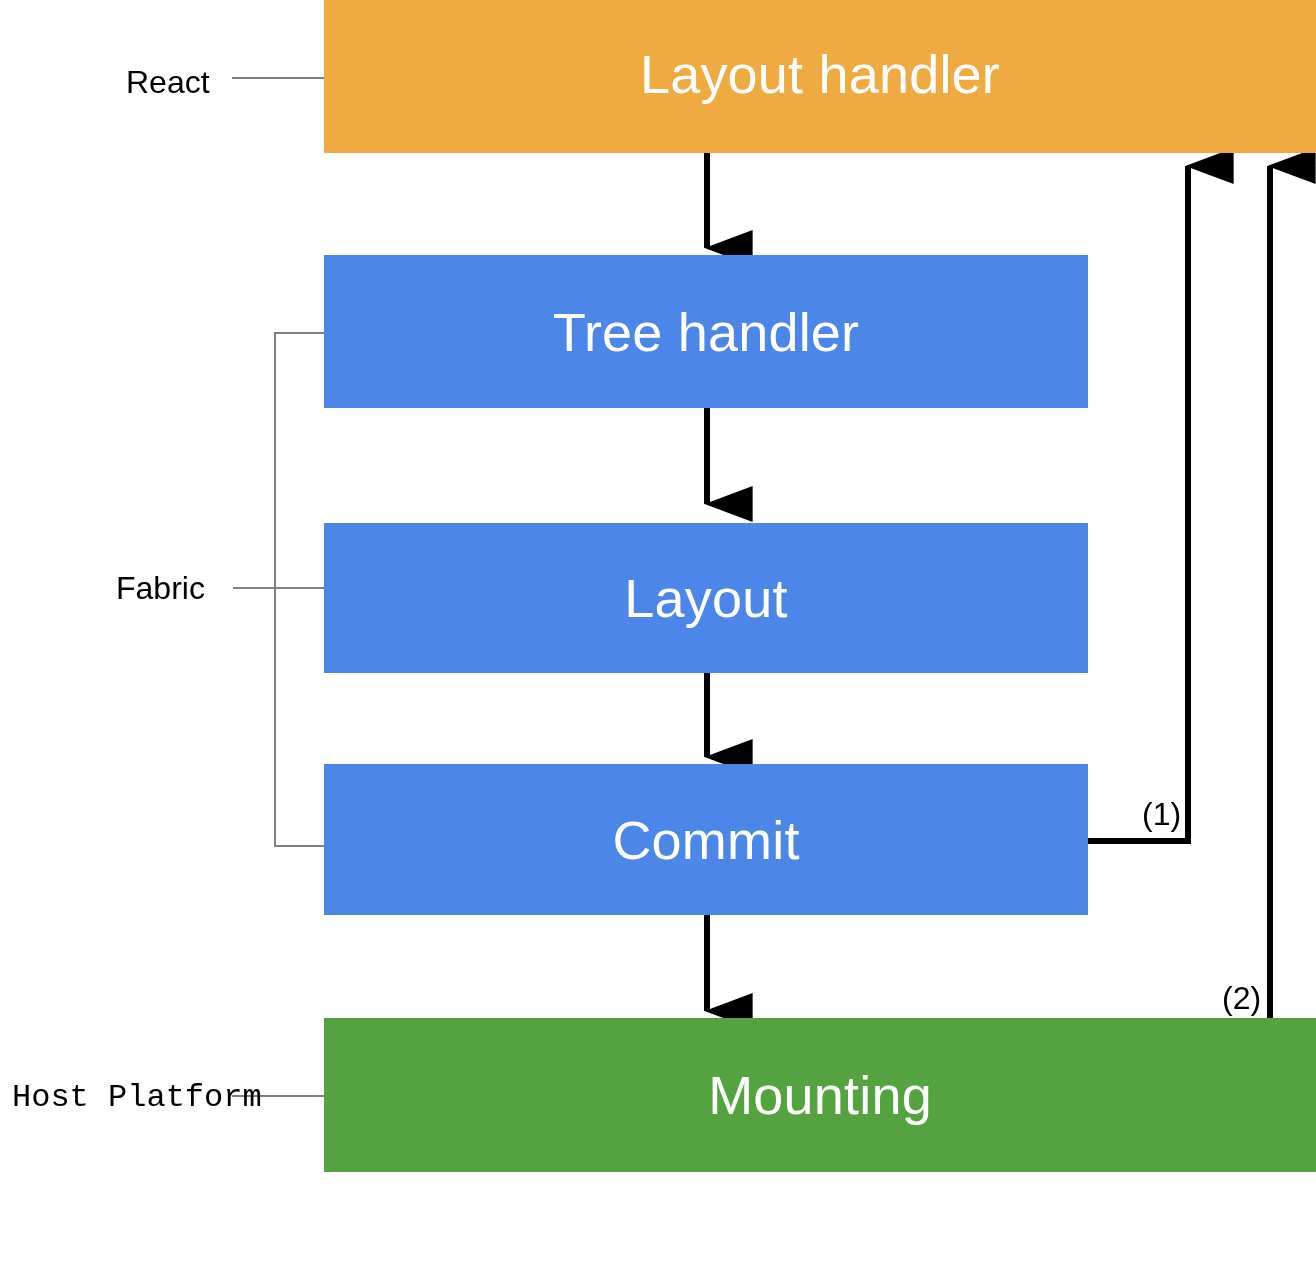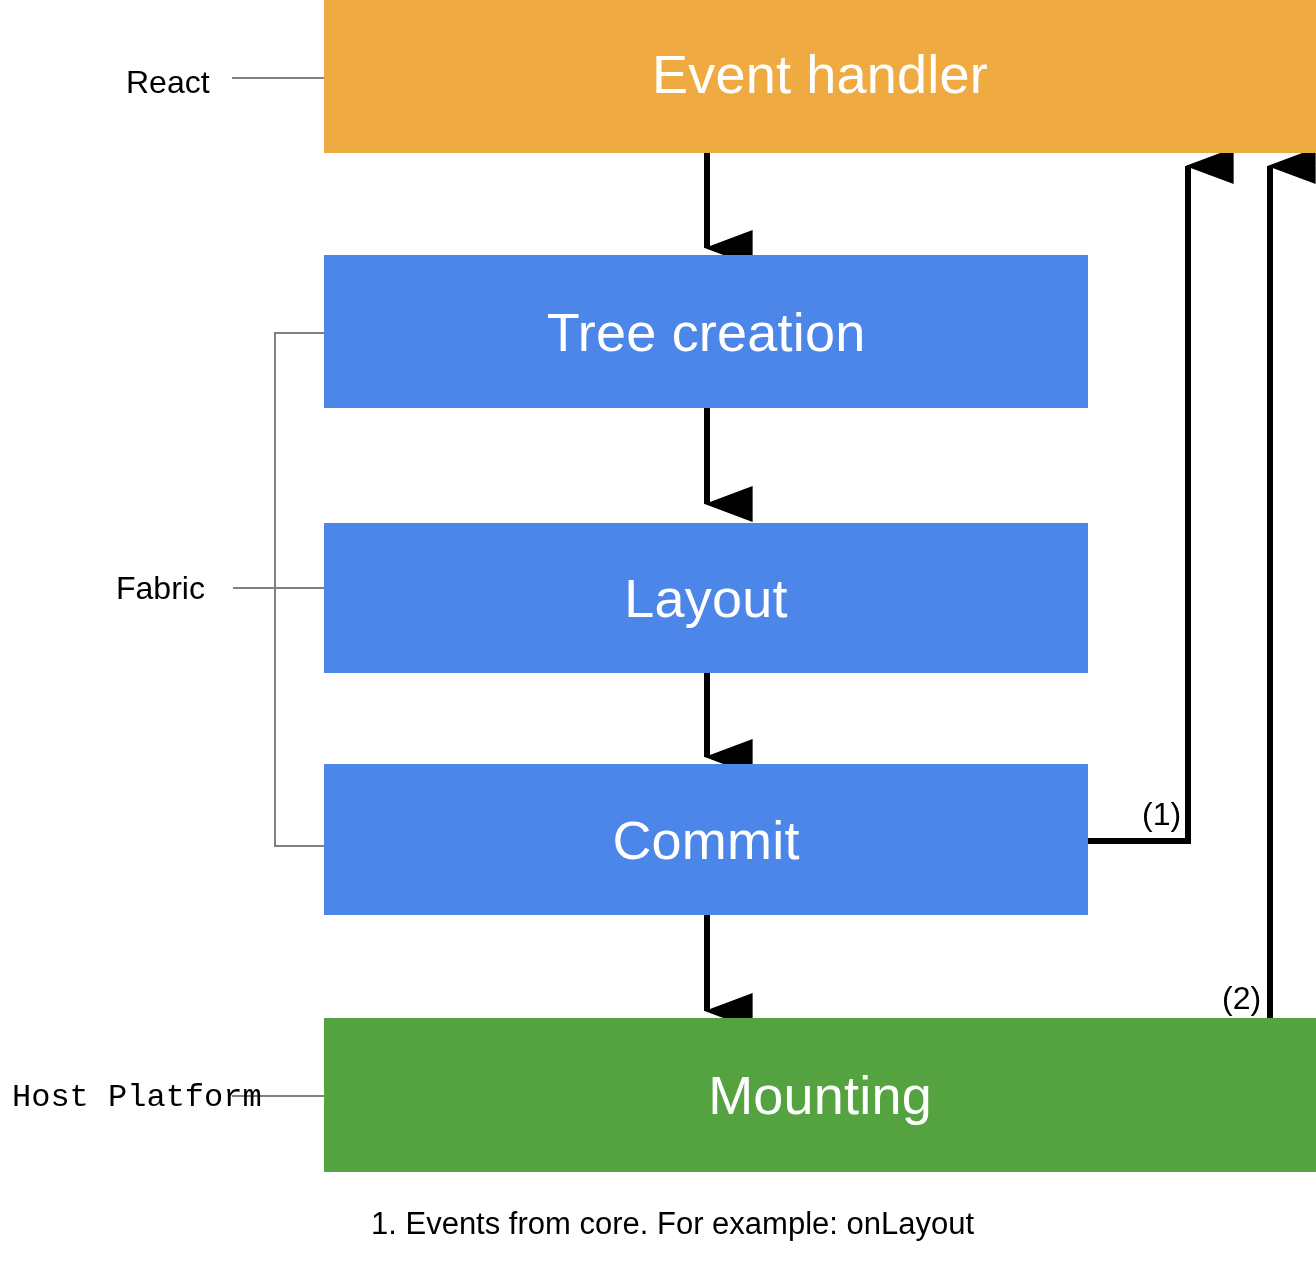--- a/index.html
+++ b/index.html
@@ -131,25 +131,25 @@
     <line x1="707" y1="408" x2="707" y2="504" stroke="#000000" stroke-width="6" marker-end="url(#arrowhead-down)"></line>
     <line x1="707" y1="661" x2="707" y2="757" stroke="#000000" stroke-width="6" marker-end="url(#arrowhead-down)"></line>
     <line x1="707" y1="915" x2="707" y2="1011" stroke="#000000" stroke-width="6" marker-end="url(#arrowhead-down)"></line>
 
     <polyline points="1088,841 1188,841 1188,166" fill="none" stroke="#000000" stroke-width="6" marker-end="url(#arrowhead-up)"></polyline>
 
     <line x1="1270" y1="1018" x2="1270" y2="166" stroke="#000000" stroke-width="6" marker-end="url(#arrowhead-up)"></line>
   </svg>
 
   <div class="node" id="node-event-handler">
-    <span>Event handler</span>
+    <span>Layout handler</span>
   </div>
 
   <div class="node" id="node-tree-creation">
-    <span>Tree creation</span>
+    <span>Tree handler</span>
   </div>
 
   <div class="node" id="node-layout">
     <span>Layout</span>
   </div>
 
   <div class="node" id="node-commit">
     <span>Commit</span>
   </div>
 
@@ -157,15 +157,14 @@
     <span>Mounting</span>
   </div>
 
   <div class="side-label" id="label-react">React</div>
   <div class="side-label" id="label-fabric">Fabric</div>
   <div class="side-label" id="label-host-platform">Host Platform</div>
 
   <div class="marker-label" id="label-note-1">(1)</div>
   <div class="marker-label" id="label-note-2">(2)</div>
 
-  <div class="footnote" id="footnote-1">1. Events from core. For example: onLayout</div>
 
 </div>
 
 </body></html>

